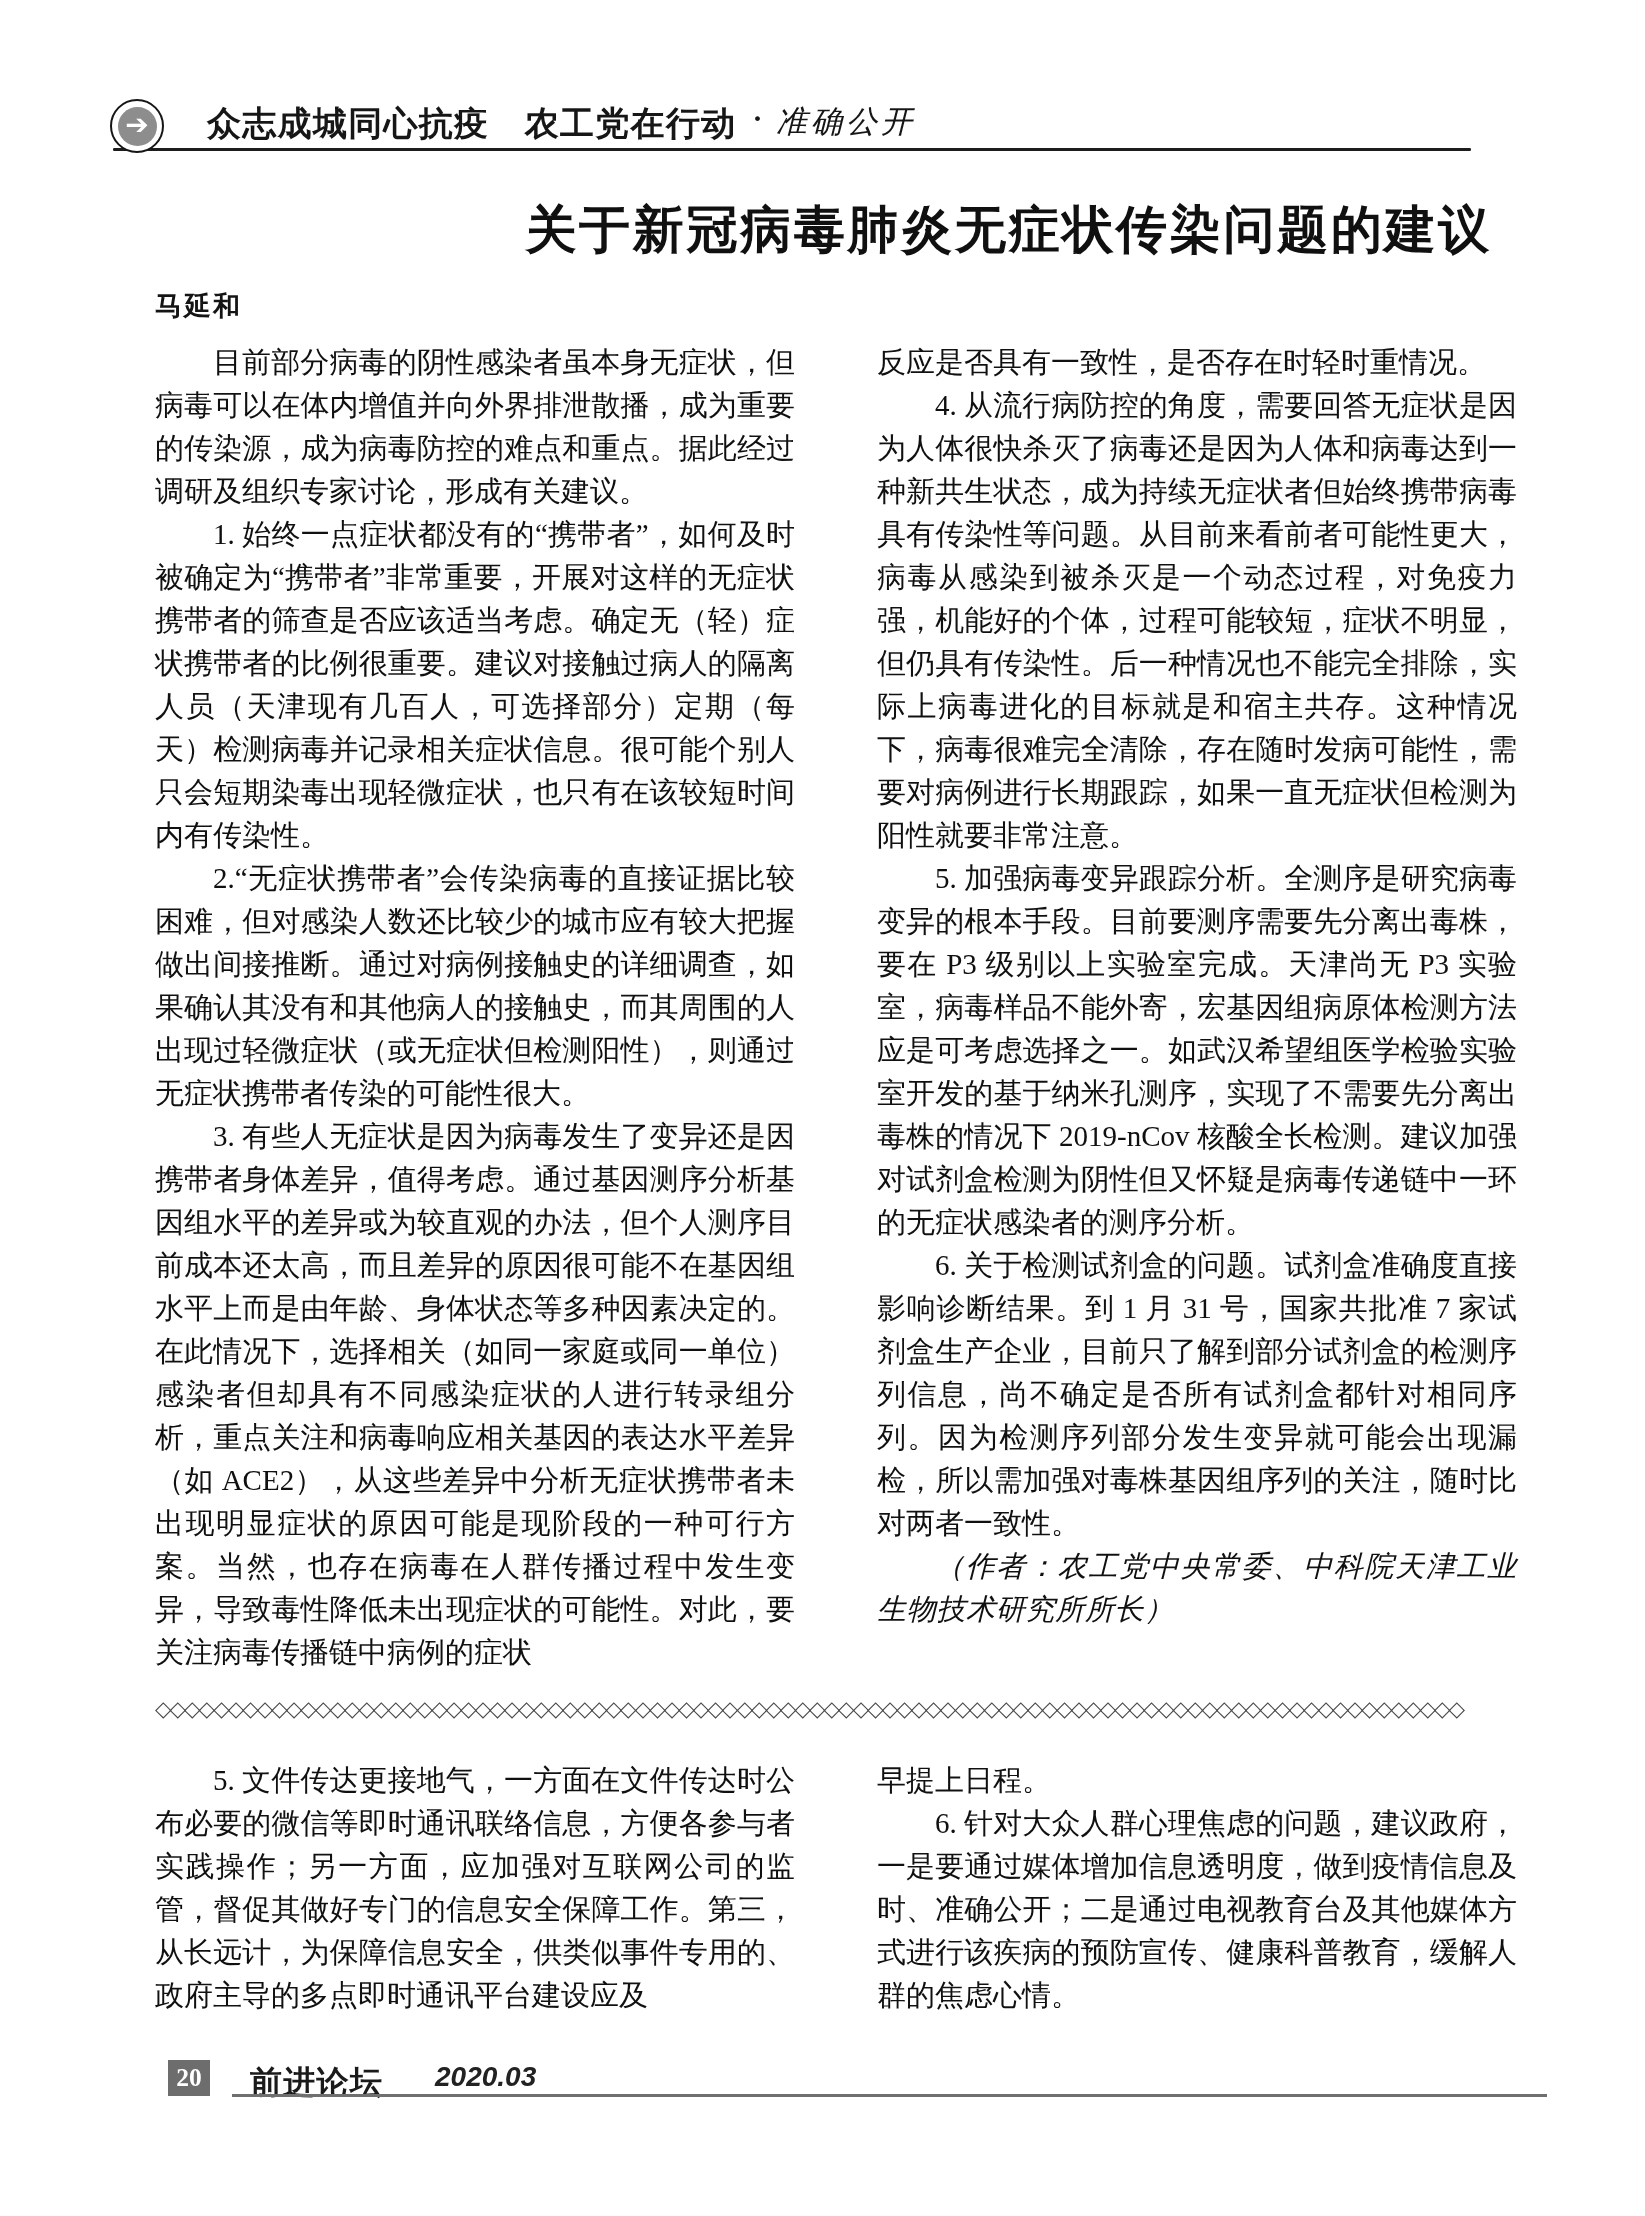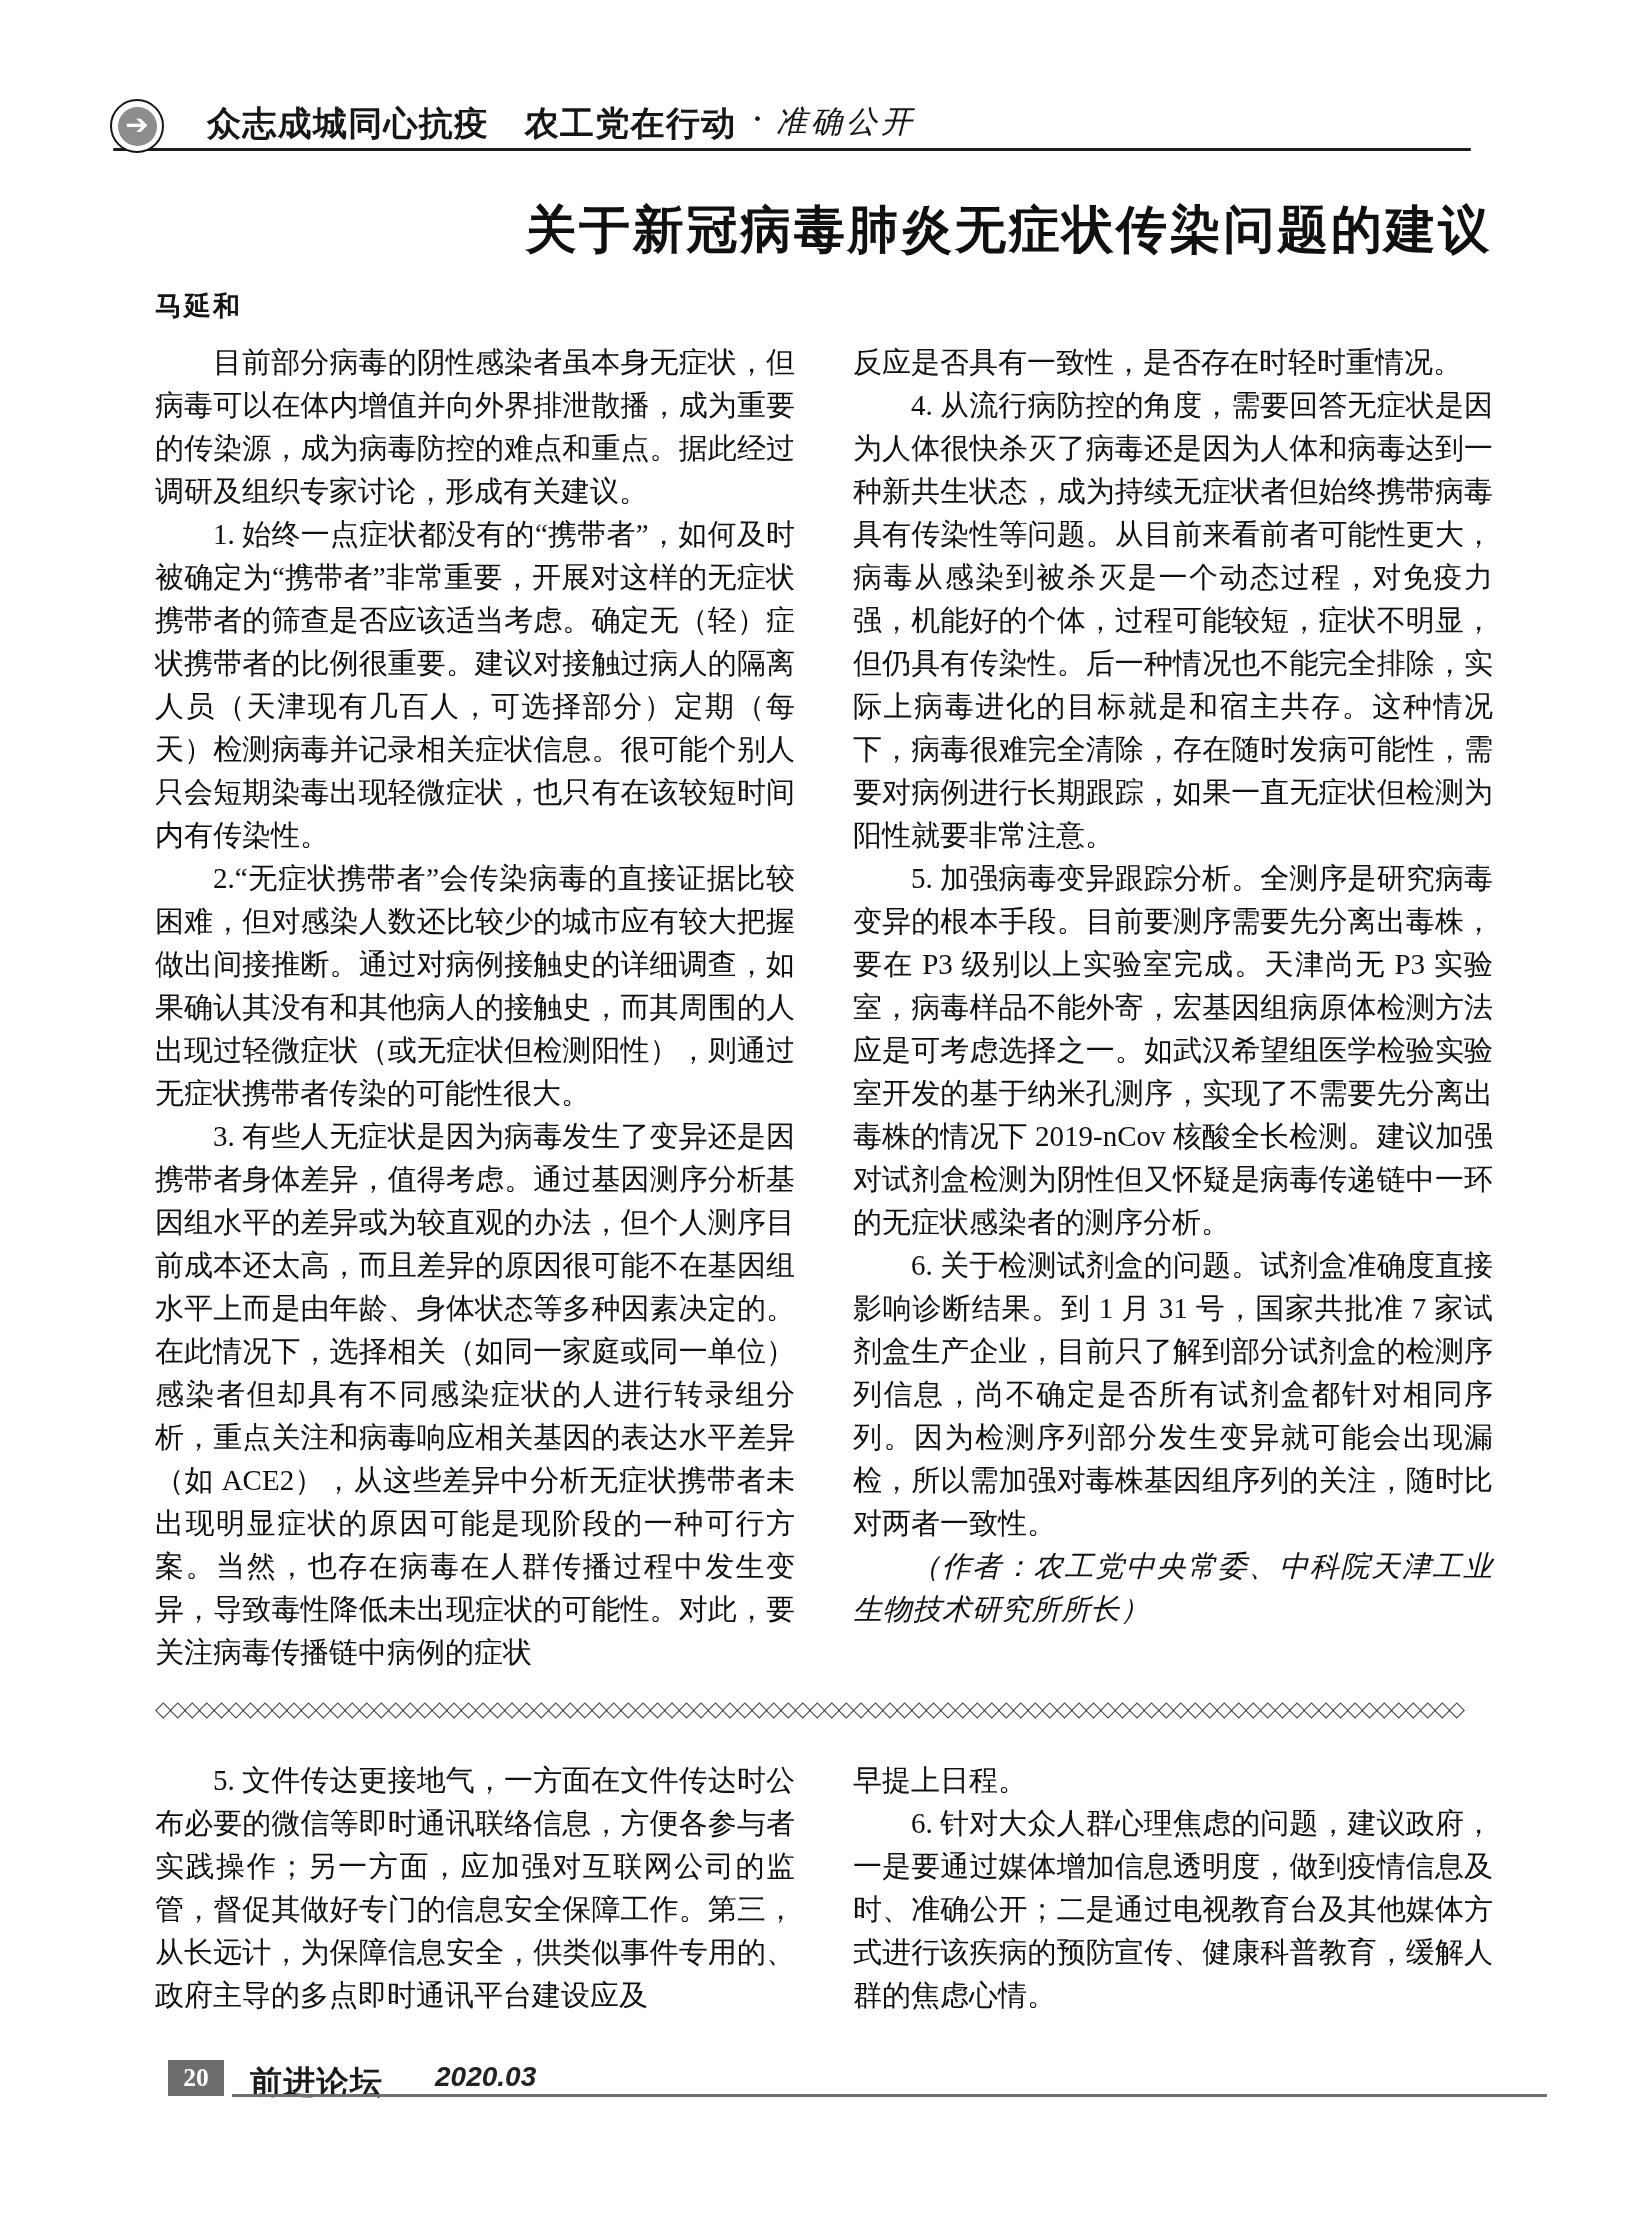--- a/index.html
+++ b/index.html
@@ -57,21 +57,21 @@
     font-weight:bold;font-size:51px;letter-spacing:2.7px;color:#101010;
   }
   .article-author{
     position:absolute;left:155px;top:288px;width:1337px;text-align:left;
     font-family:"Liberation Sans","DejaVu Sans",sans-serif;
     font-weight:bold;font-size:27px;letter-spacing:2px;color:#141414;
   }
 
   
   .columns{
-    position:absolute;left:155px;display:flex;gap:58px;justify-content:center;
+    position:absolute;left:155px;display:flex;gap:82px;justify-content:center;
   }
   .main-columns{top:341px;}
   .bottom-columns{top:1759px;}
   .col{
     width:640px;
     font-size:29px;line-height:43px;text-align:justify;
     color:#101010;
   }
   .para{margin:0;text-indent:2em;}
   .para.no-indent{text-indent:0;}
@@ -80,21 +80,21 @@
   
   .diamond-divider{
     position:absolute;left:155px;top:1694px;width:1338px;height:30px;
     overflow:hidden;white-space:nowrap;
     color:#4a4a4a;font-size:21.5px;letter-spacing:-2px;line-height:30px;
     font-family:"DejaVu Sans","Liberation Sans",sans-serif;
   }
 
   
   .page-num-badge{
-    position:absolute;left:168px;top:2060px;width:56px;height:36px;
+    position:absolute;left:168px;top:2060px;width:42px;height:36px;
     background:#6d6d6d;color:#ffffff;
     display:flex;align-items:center;justify-content:center;
     font-size:25.5px;font-weight:bold;
     font-family:"Liberation Serif","DejaVu Serif",serif;
   }
   .journal-title{
     position:absolute;left:250px;top:2061px;
     font-size:32px;font-weight:bold;color:#1a1a1a;letter-spacing:1.3px;
   }
   .issue-date{

